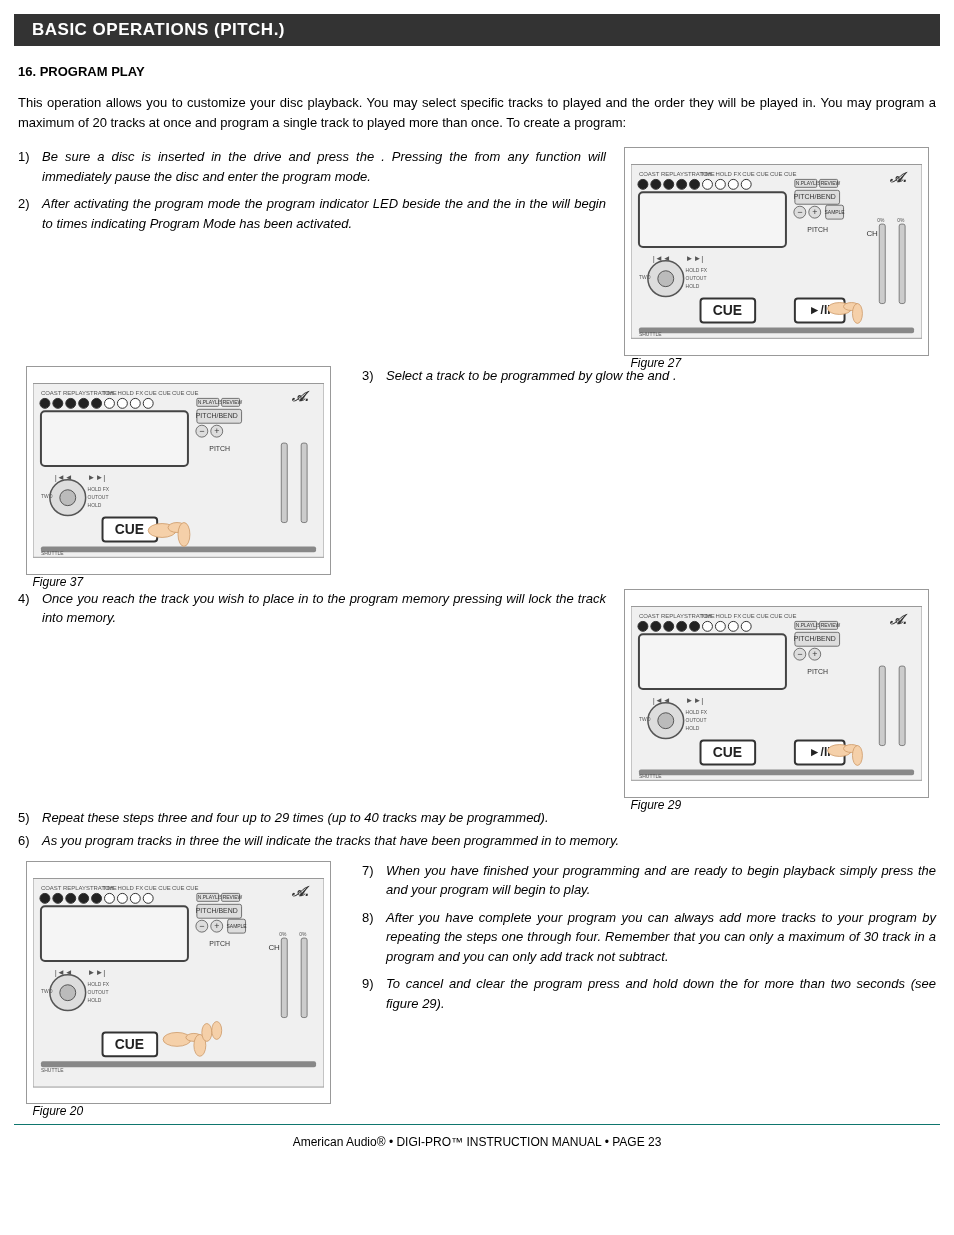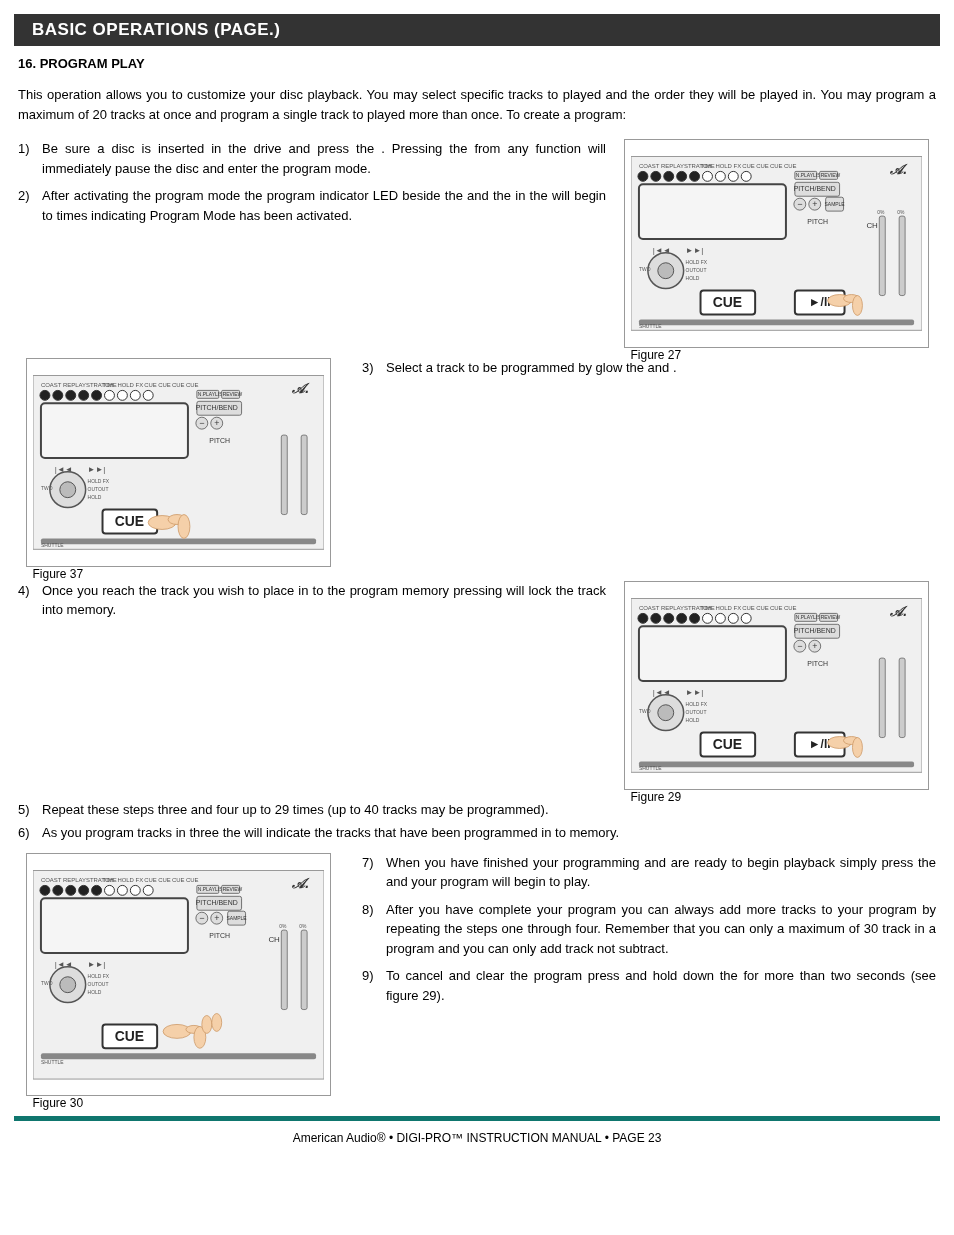--- a/index.html
+++ b/index.html
@@ -30,21 +30,21 @@
       align-items: center;
     }
     .header-bar h1 {
       font-size: 17px;
       font-weight: bold;
       color: #fff;
       letter-spacing: 0.5px;
     }
 
     .content {
-      padding: 6px 18px 10px 18px;
+      padding: 14px 18px 10px 18px;
     }
 
     .section-title {
       font-size: 13px;
       font-weight: bold;
       margin-bottom: 4px;
     }
 
     .intro-text {
       font-size: 13px;
@@ -83,35 +83,37 @@
       text-align: justify;
     }
 
     .step-num {
       min-width: 18px;
       font-weight: normal;
     }
 
     .step-text {
       flex: 1;
+      font-style: italic;
     }
 
     
     .figure-box {
       border: 1px solid #999;
       width: 305px;
       background: #fff;
       position: relative;
       padding: 6px;
     }
 
     .figure-label {
       font-size: 12px;
       margin-top: 4px;
       text-align: left;
+      font-style: italic;
     }
 
     
     .mid-section {
       display: flex;
       gap: 0;
       margin-bottom: 14px;
     }
 
     .mid-figure-col {
@@ -155,40 +157,40 @@
     .bottom-steps-col {
       flex: 1;
       padding-left: 24px;
     }
 
     
     .footer {
       text-align: center;
       font-size: 12px;
       padding: 10px 0 14px 0;
-      border-top: 5px solid #0f766e;
+      border-top: 1px solid #0f766e;
       margin: 0 14px;
     }
 
     
     .device-svg {
       width: 100%;
       height: 100%;
     }
 
     
     .mt4 { margin-top: 4px; }
   </style>
 </head>
 <body>
 
 <div class="page-wrapper">
 
   <div class="header-bar">
-    <h1>BASIC OPERATIONS (PAGE.)</h1>
+    <h1>BASIC OPERATIONS (PITCH.)</h1>
   </div>
 
   <div class="content">
 
     <div class="section-title mt4">
       <span>16. PROGRAM PLAY</span>
     </div>
 
     <p class="intro-text">This operation allows you to customize your disc playback. You may select specific tracks to played and the order they will be played in. You may program a maximum of 20 tracks at once and program a single track to played more than once. To create a program:</p>
 
@@ -485,21 +487,21 @@
             <rect x="8" y="184" width="277" height="6" rx="2" fill="#888"></rect>
             <text x="8" y="195" font-size="5" fill="#555">SHUTTLE</text>
 
             <ellipse cx="145" cy="162" rx="14" ry="7" fill="#f5d0a9" stroke="#cc9966" stroke-width="0.8"></ellipse>
             <ellipse cx="162" cy="160" rx="8" ry="4" fill="#f5d0a9" stroke="#cc9966" stroke-width="0.8"></ellipse>
             <ellipse cx="168" cy="168" rx="6" ry="11" fill="#f5d0a9" stroke="#cc9966" stroke-width="0.8"></ellipse>
 
             <ellipse cx="175" cy="155" rx="5" ry="9" fill="#f5d0a9" stroke="#cc9966" stroke-width="0.8"></ellipse>
             <ellipse cx="185" cy="153" rx="5" ry="9" fill="#f5d0a9" stroke="#cc9966" stroke-width="0.8"></ellipse>
           </svg>
-          <div class="figure-label">Figure 30</div>
+          <div class="figure-label">Figure 20</div>
         </div>
       </div>
 
       <div class="bottom-steps-col">
         <div class="step-item">
           <span class="step-num">7)</span>
           <span class="step-text">When you have finished your programming and are ready to begin playback simply press the and your program will begin to play.</span>
         </div>
         <div class="step-item">
           <span class="step-num">8)</span>

